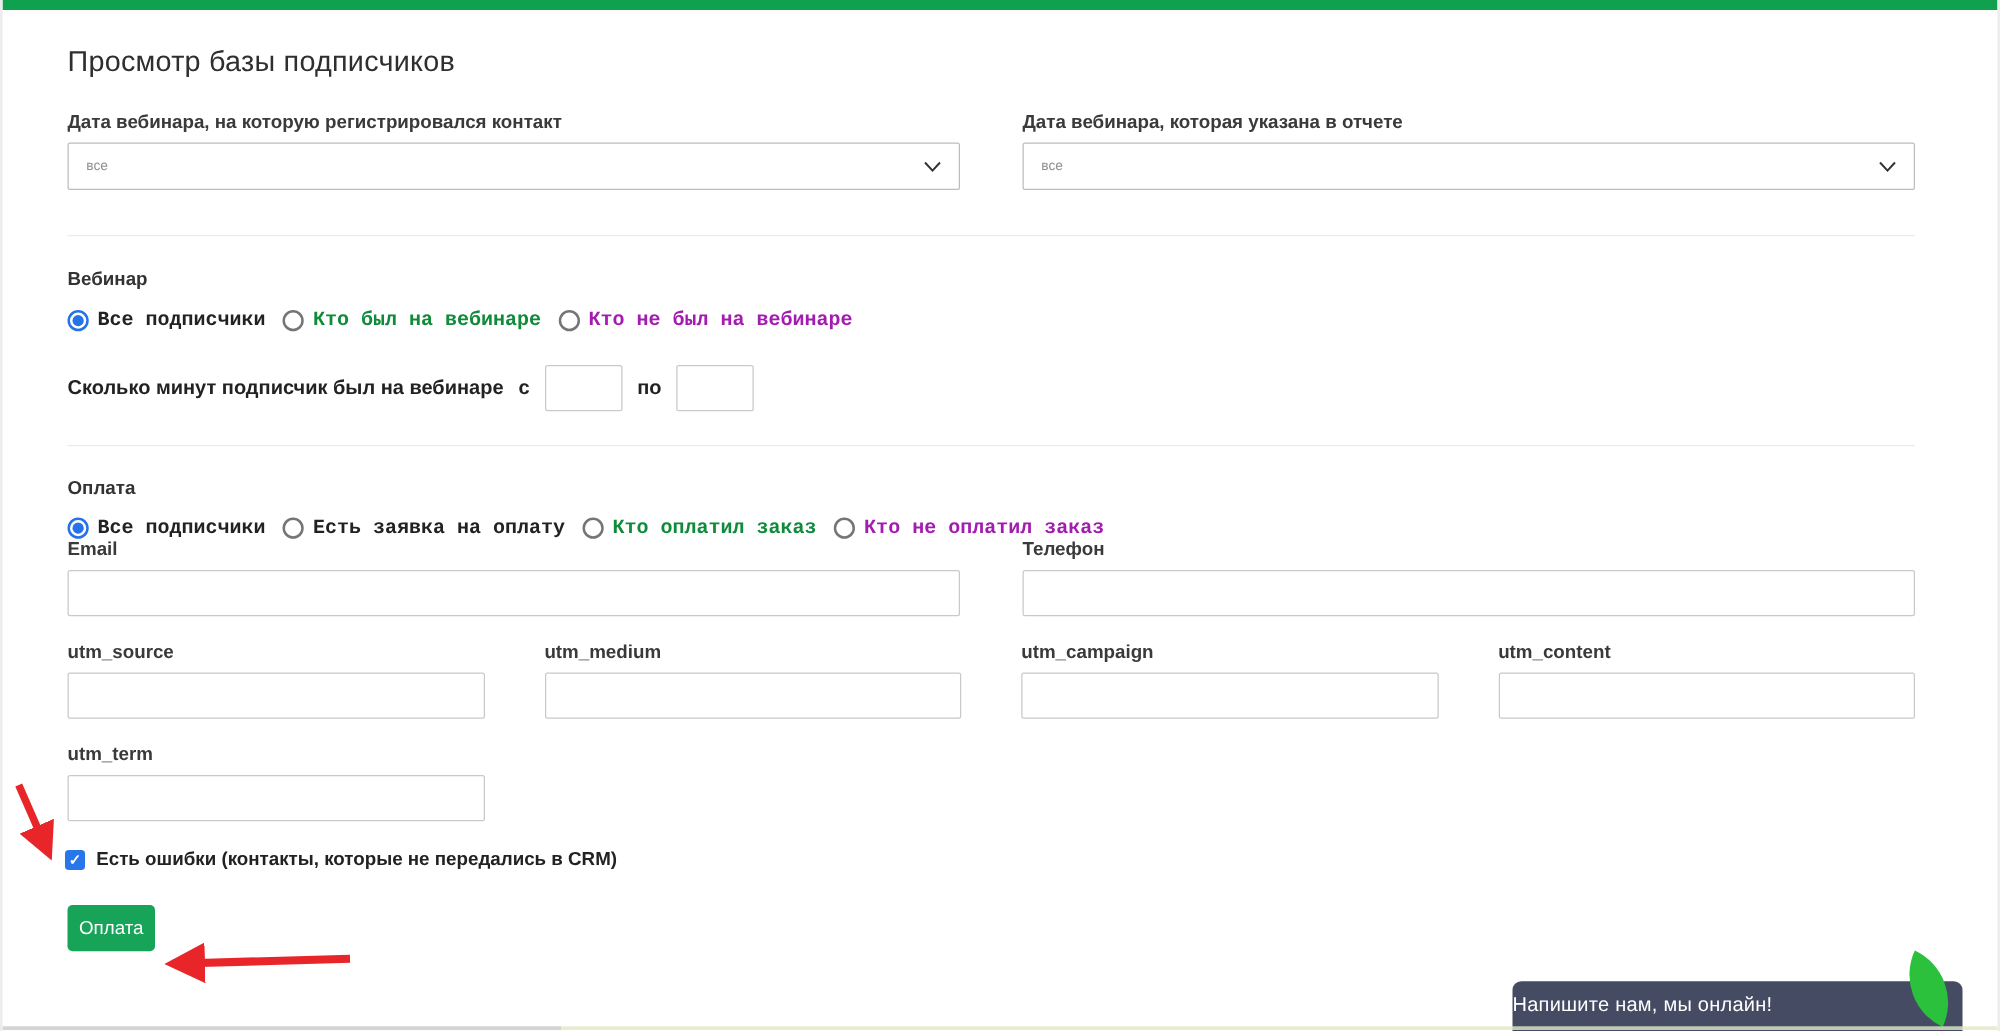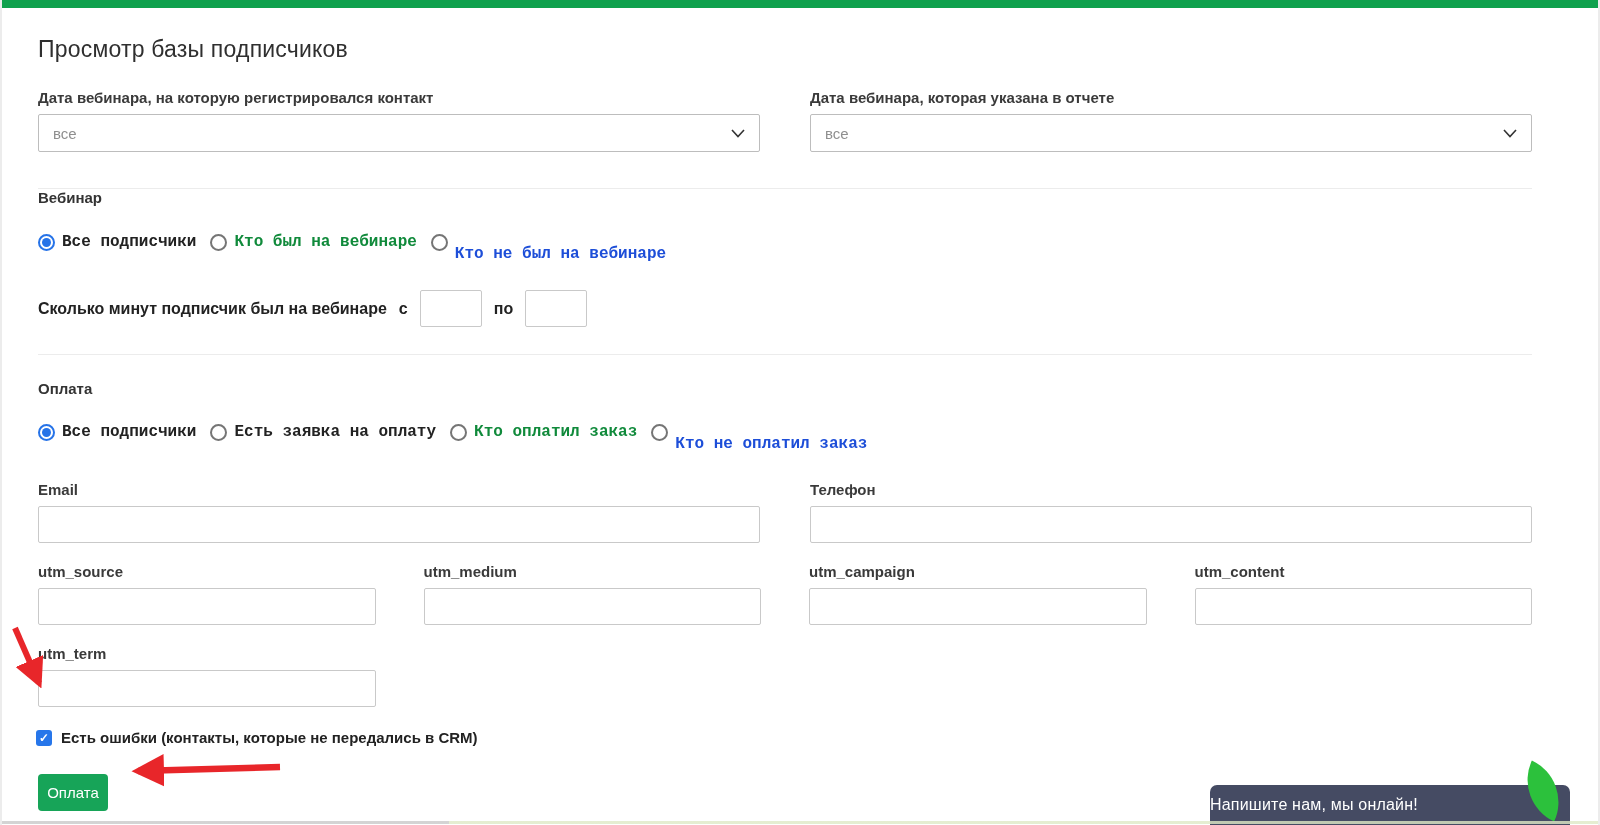--- a/index.html
+++ b/index.html
@@ -4,47 +4,47 @@
 <style>
   * { box-sizing: border-box; margin: 0; padding: 0; }
   html,body { background:#f4f4f4; }
   body { font-family: "Liberation Sans", sans-serif; }
   .page {
     position: relative; width: 1600px; height: 825px;
     background: #ffffff; overflow: hidden; margin: 0 auto;
     border-left: 2px solid #ececec; border-right: 2px solid #ececec;
   }
   .topbar { position:absolute; top:0; left:0; right:0; height:8px; background:#0fa14d; }
-  .content { padding: 36px 66px 0 36px; }
+  .content { padding: 36px 66px 0 52px; }
   .page-title { font-size: 23px; font-weight: 500; color: #2f2f2f; letter-spacing: .2px; }
 
   .grid-2 { display:grid; grid-template-columns: 1fr 1fr; column-gap: 50px; }
   .grid-4 { display:grid; grid-template-columns: repeat(4, 1fr); column-gap: 48px; }
 
   .field-label { display:block; font-size: 15px; font-weight: 700; color: #3a3a3a; margin-bottom: 8px; }
   .select-box {
     height: 38px; border: 1px solid #bdbdbd; border-radius: 2px; background:#fff;
     display:flex; align-items:center; justify-content:space-between;
     padding: 0 14px; cursor: pointer;
   }
-  .select-value { font-size: 15px; color: #8f8f8f; }
+  .select-value { font-size: 11px; color: #8f8f8f; }
   .chev { width: 14px; height: 9px; flex: 0 0 auto; }
 
   .divider { border: none; border-top: 1px solid #ececec; margin: 0; }
 
   .section-title { font-size: 15px; font-weight: 700; color: #333; }
 
   .radio-row { display:flex; align-items:center; gap: 14px; }
   .radio-option { display:flex; align-items:center; gap: 7px; cursor:pointer;font-family:Liberation Mono, monospace; }
   .radio { width: 17px; height: 17px; border-radius: 50%; border: 2px solid #757575; background:#fff; position:relative; flex:0 0 auto; }
   .radio.checked { border-color: #2673e8; }
   .radio.checked::after { content:""; position:absolute; top:50%; left:50%; width:9px; height:9px; margin:-4.5px 0 0 -4.5px; border-radius:50%; background:#2673e8; }
   .radio-label { font-size: 16px; font-weight: 600; color: #222; }
   .radio-label.green { color: #108a3b; }
-  .radio-label.red { color: #1d4ed8; margin-top: 24px; }
+  .radio-label.red { color: #a21caf; }
 
   .minutes-row { display:flex; align-items:center; gap: 12px; }
   .minutes-label { font-size: 16px; font-weight: 600; color: #222; }
   .mini-input { width: 62px; height: 37px; border: 1px solid #c9c9c9; border-radius: 2px; font-size:15px; padding: 0 8px; color:#333; }
 
   .text-input { width: 100%; height: 37px; border: 1px solid #c9c9c9; border-radius: 2px; font-size: 15px; padding: 0 12px; color:#333; background:#fff; }
 
   .checkbox-row { display:flex; align-items:center; gap: 9px; cursor:pointer; margin-left:-2px; }
   .checkbox { width: 16px; height: 16px; border-radius: 3px; background: #2776ea; color:#fff; font-size: 12px; font-weight:700; display:flex; align-items:center; justify-content:center; flex:0 0 auto; line-height:1; }
   .checkbox-label { font-size: 15px; font-weight: 600; color: #222; }
@@ -66,27 +66,27 @@
   .chat-leaf {
     position:absolute; top: -17px; right: 4px; width: 46px; height: 46px;
     background: #2cc13c; border-radius: 0 100% 0 100%; transform: rotate(25deg);
   }
   .bottom-strip { position:absolute; bottom: 1px; left: 0; right: 0; height: 3px;
     background: linear-gradient(to right, #c9c9c9 0, #c9c9c9 447px, #dfe9c6 447px, #dfe9c6 100%); opacity:.8; }
 
   
   .row-dates   { margin-top: 26px; }
   .divider-1   { margin-top: 36px; }
-  .sec-webinar { }
+  .sec-webinar { margin-top: 26px; }
   .radios-1    { margin-top: 15px; }
   .minutes-row { margin-top: 27px; }
   .divider-2   { margin-top: 27px; }
   .sec-payment { margin-top: 25px; }
   .radios-2    { margin-top: 14px; }
-  .row-contact { margin-top: 28px; }
+  .row-contact { }
   .row-utm     { margin-top: 20px; }
   .row-utmterm { margin-top: 20px; }
   .row-check   { margin-top: 22px; }
   .row-button  { margin-top: 28px; }
 </style>
 </head>
 <body>
 
 <div class="page">
   <div class="topbar"></div>

